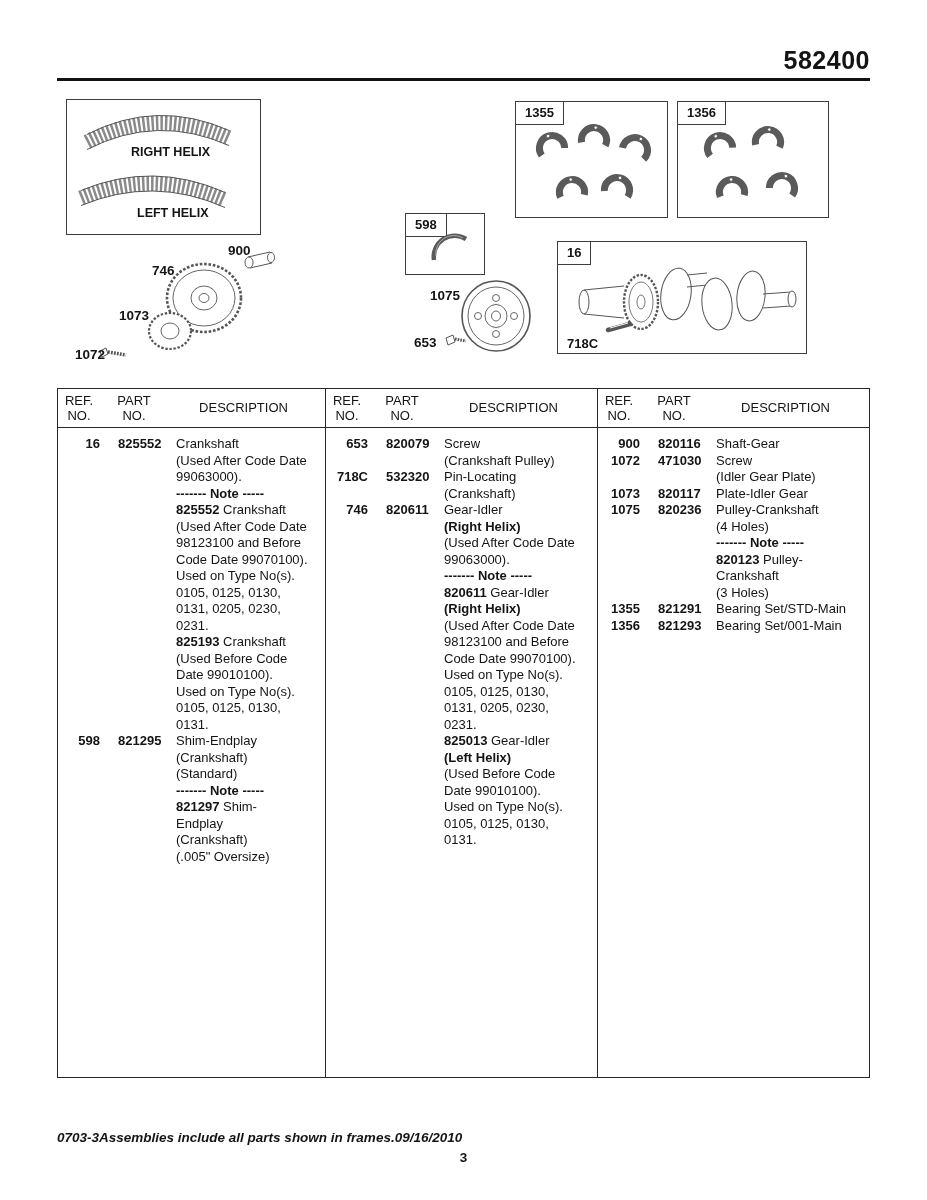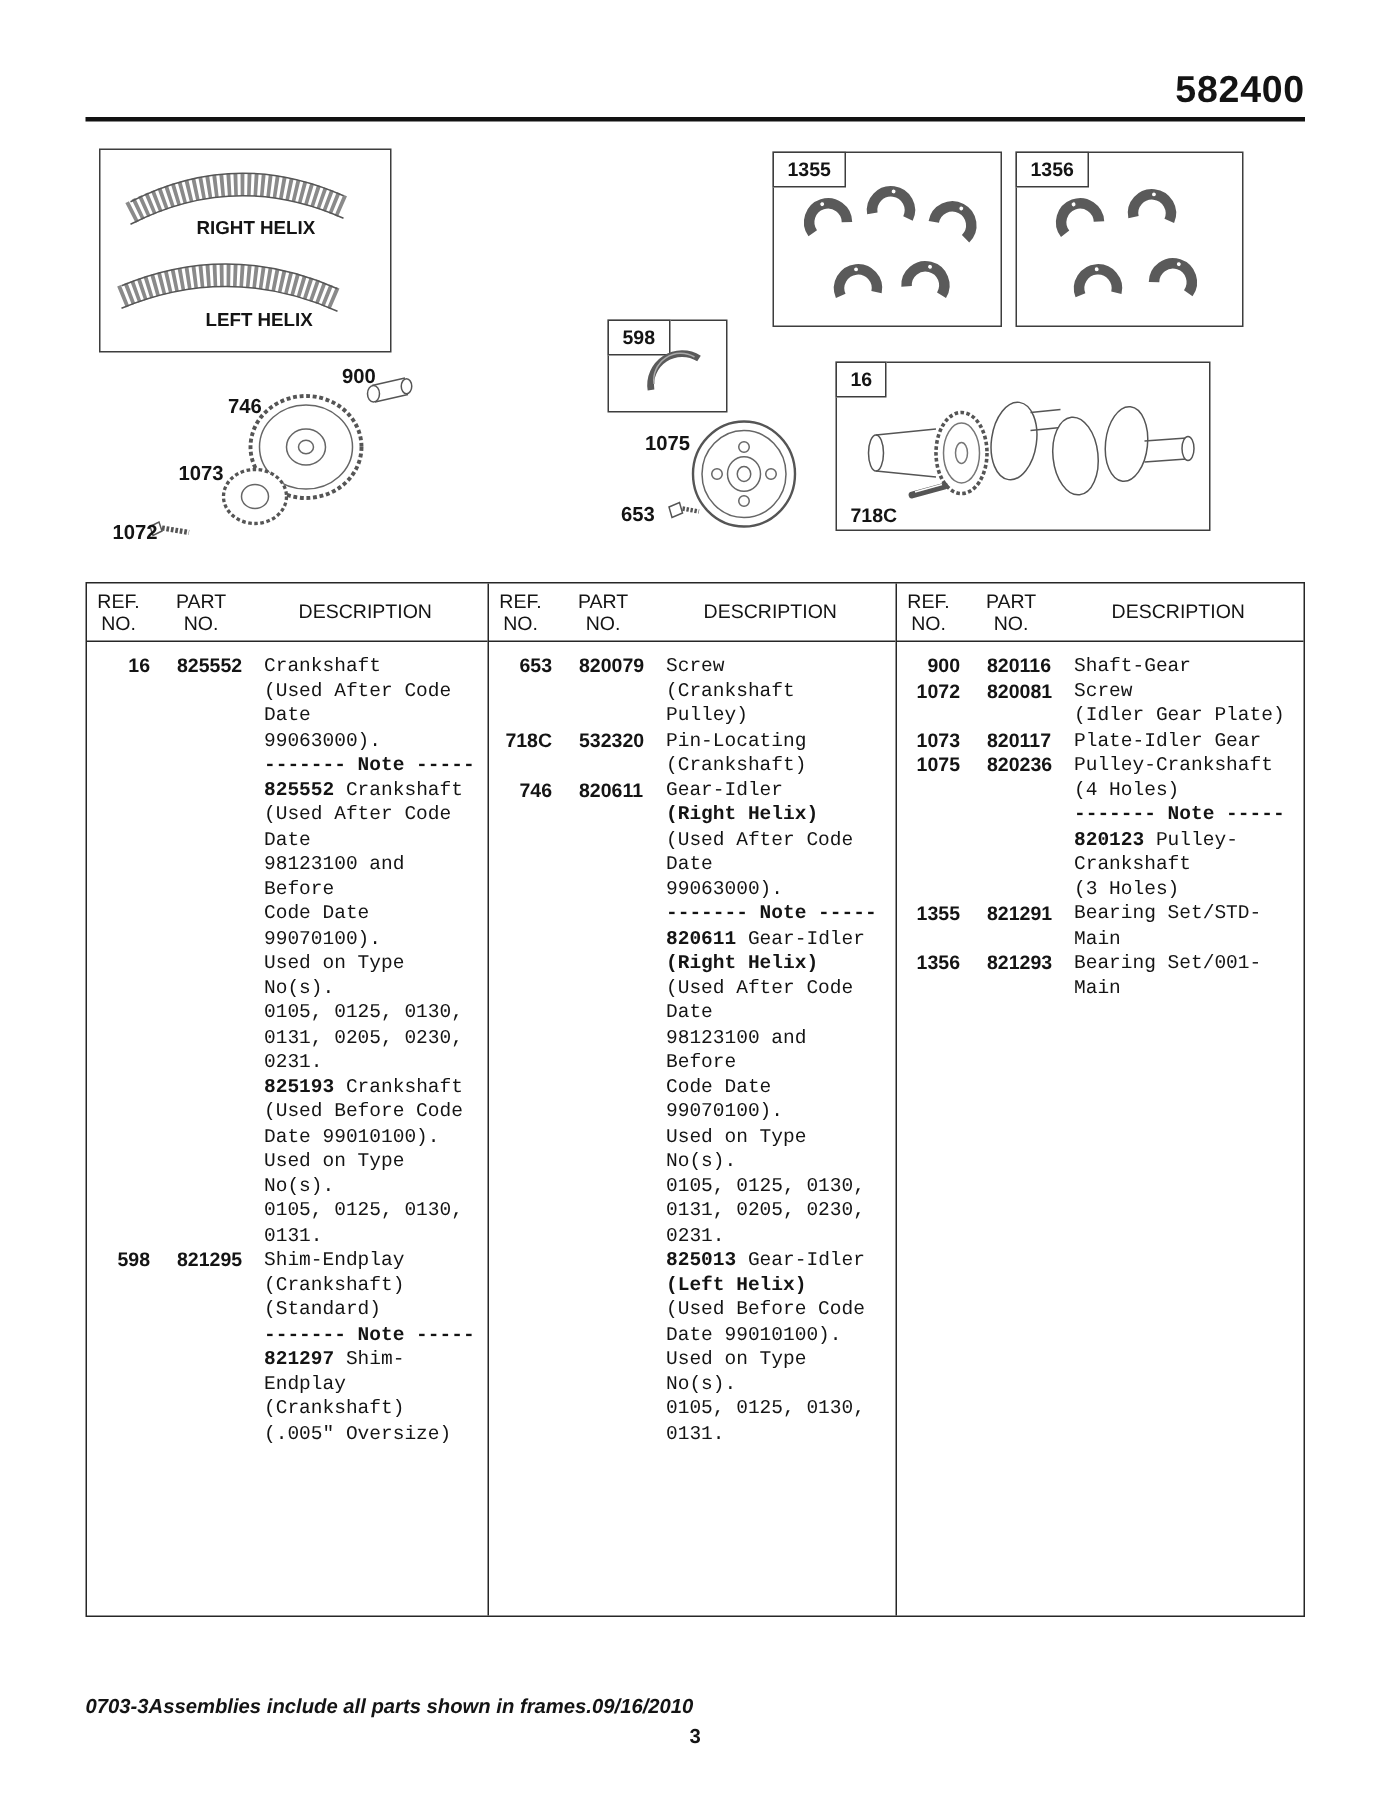--- a/index.html
+++ b/index.html
@@ -35,21 +35,21 @@
   .thead {
     height:39px; border-bottom:1.3px solid #262626;
     display:grid; grid-template-columns:42px 60px 1fr; column-gap:4px;
     align-items:center; font-size:13px; padding-right:6px;
   }
   .thead .hc { text-align:center; line-height:1.16; }
   .tbody { padding-top:8px; font-size:13px; line-height:16.5px; }
   .entry { display:grid; grid-template-columns:42px 60px 1fr; column-gap:8px; padding-right:5px; }
   .entry .ref { text-align:right; font-weight:bold; }
   .entry .part { font-weight:bold; padding-left:10px; }
-  .entry .desc { min-width:0;font-family:Liberation Mono, monospace; }
+  .entry .desc { min-width:0; }
   .bold { font-weight:bold; }
 
   .gasket-notes { position:absolute; left:58px; top:1081px; font-size:12.5px; line-height:14.5px; }
   .footer-row {
     position:absolute; left:57px; width:813px; top:1130px;
     display:flex; justify-content:flex-start;
     font-size:13.5px; font-weight:bold; font-style:italic;
   }
   .page-num { position:absolute; left:0; width:100%; top:1150px; text-align:center; font-weight:bold; font-size:13.5px; }
 </style>
@@ -305,21 +305,21 @@
       <div class="tbody">
           <div class="entry">
             <div class="ref">900</div>
             <div class="part">820116</div>
             <div class="desc">
               <div class="line">Shaft-Gear</div>
             </div>
           </div>
           <div class="entry">
             <div class="ref">1072</div>
-            <div class="part">820081</div>
+            <div class="part">471030</div>
             <div class="desc">
               <div class="line">Screw</div>
               <div class="line">(Idler Gear Plate)</div>
             </div>
           </div>
           <div class="entry">
             <div class="ref">1073</div>
             <div class="part">820117</div>
             <div class="desc">
               <div class="line">Plate-Idler Gear</div>

